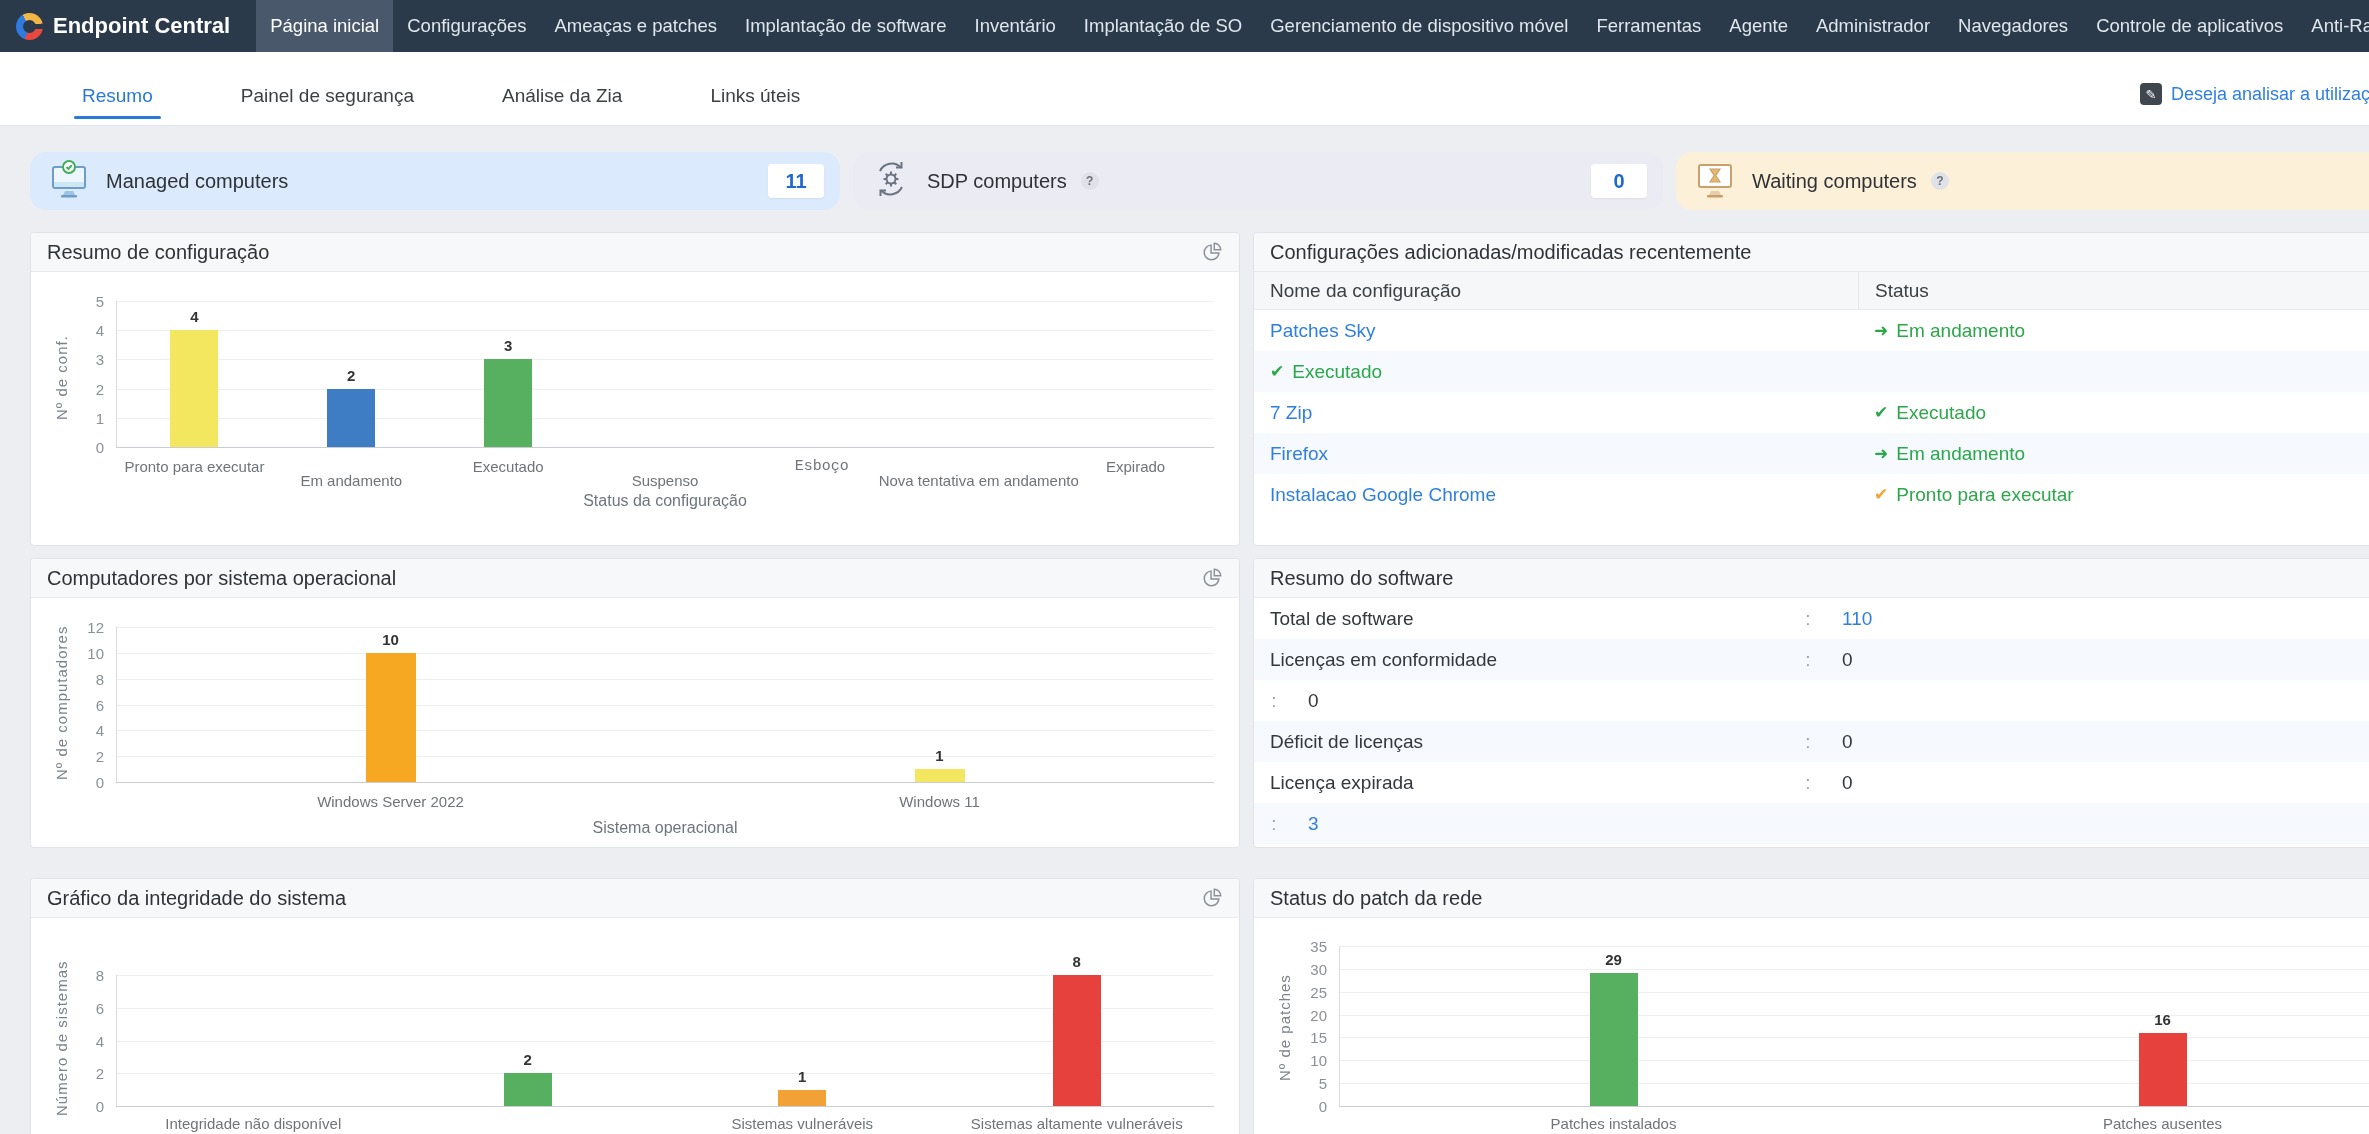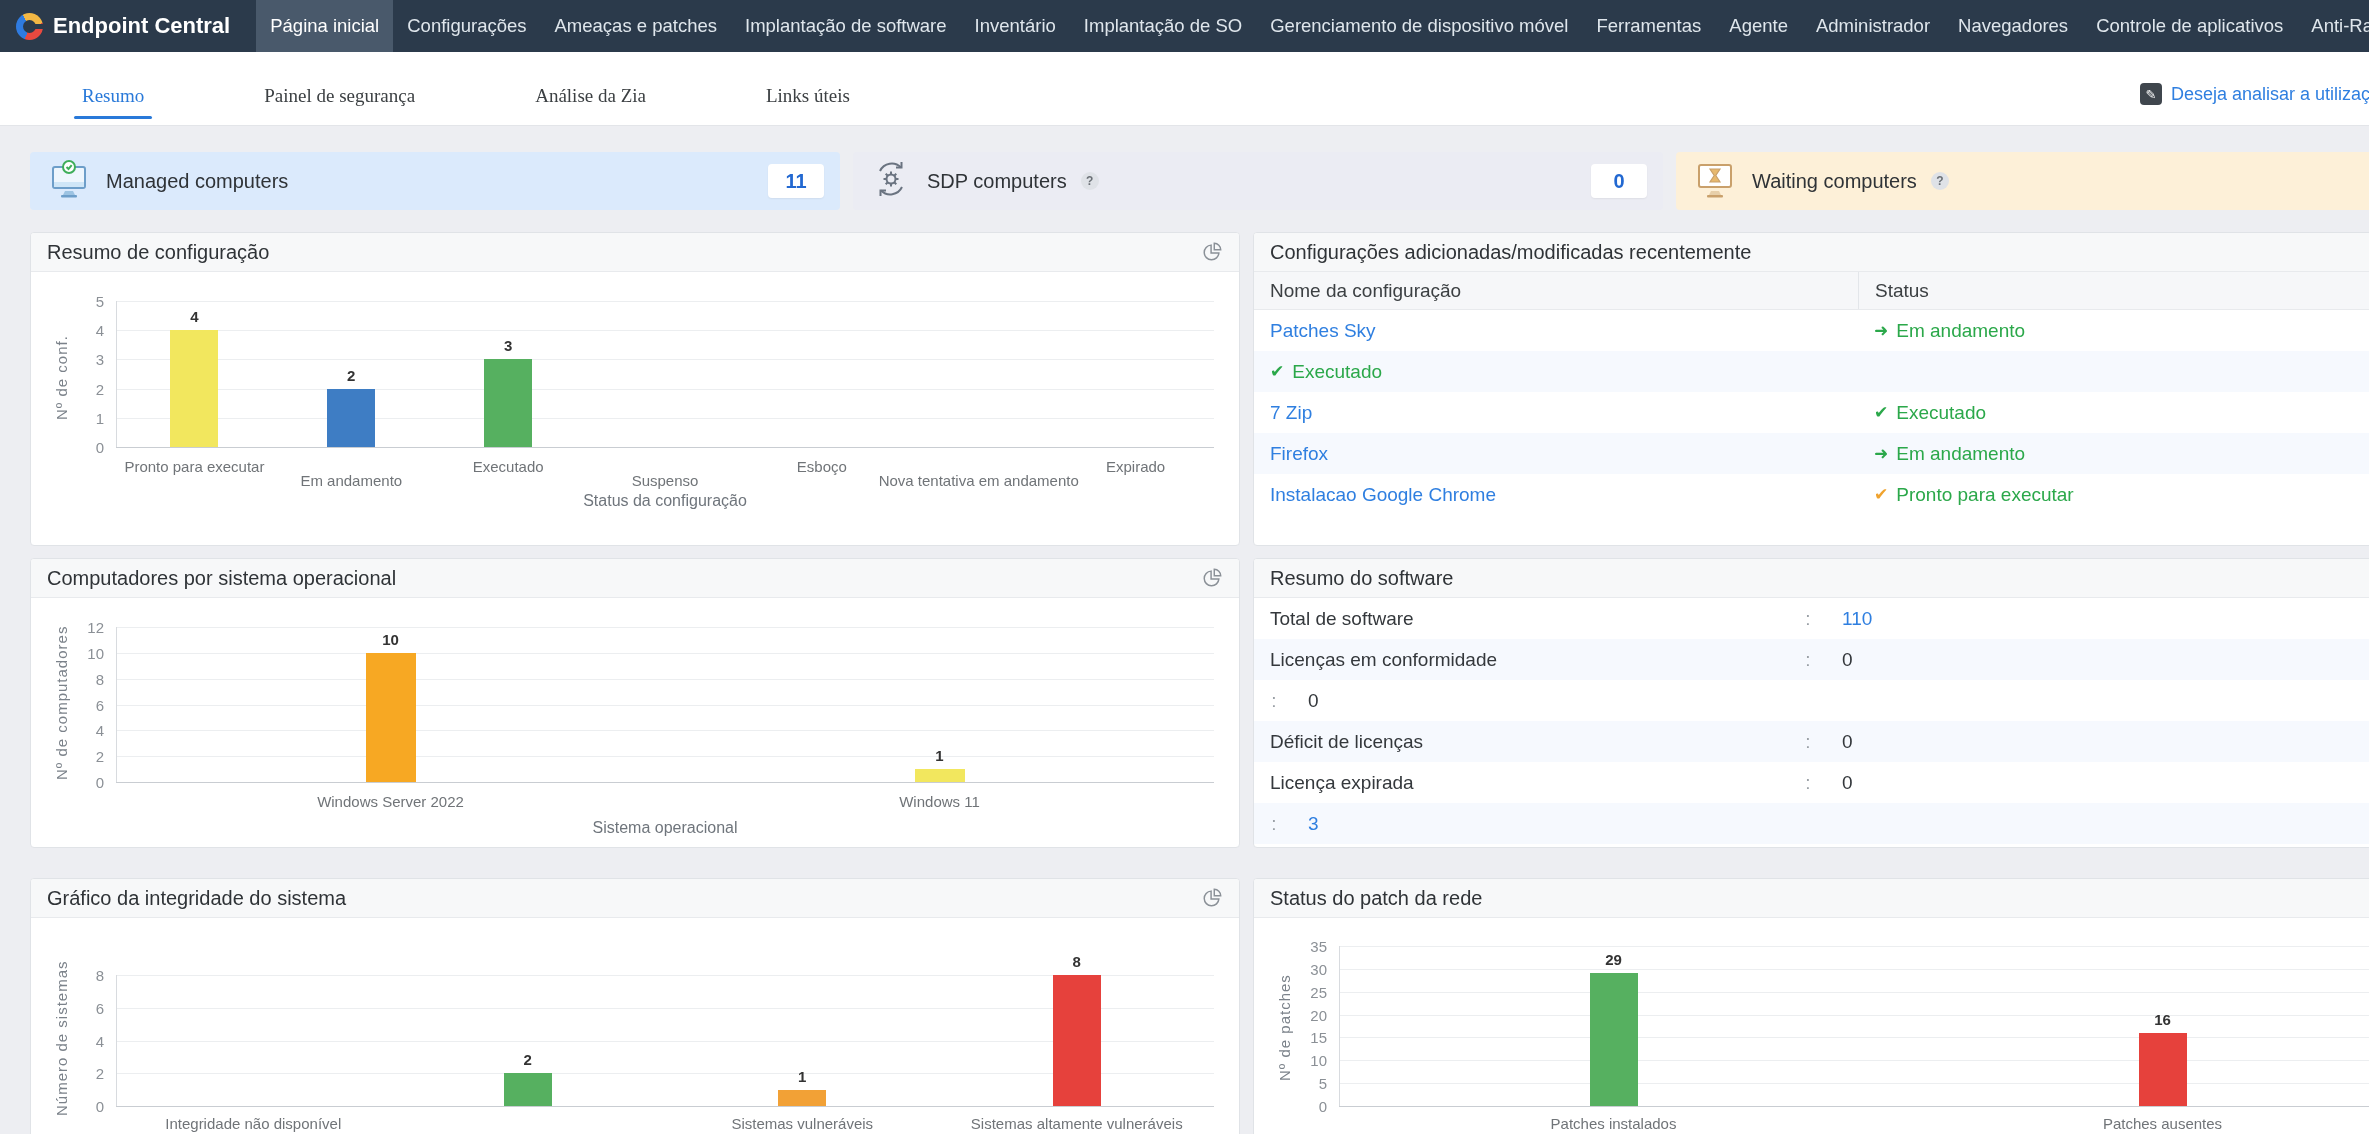--- a/index.html
+++ b/index.html
@@ -15,35 +15,35 @@
   .logo::before { content:""; position:absolute; inset:7px; background:#2b3a4b; border-radius:50%; }
   .logo::after  { content:""; position:absolute; right:-1px; top:11px; width:9px; height:5px; background:#2b3a4b; }
   .brand-name { font-size:22px; font-weight:bold; color:#fff; white-space:nowrap; }
   .nav-items { display:flex; align-items:stretch; }
   .nav-item { font-size:18.5px; line-height:52px; padding:0 14px; white-space:nowrap; cursor:pointer; color:#dfe6ec; }
   .nav-item.active { background:#49596b; color:#fff; }
 
   
   .tabbar { position:absolute; left:0; top:52px; width:2369px; height:74px; background:#fff;
             border-bottom:1px solid #e3e5e9; }
-  .tabs { position:absolute; left:80px; bottom:0; display:flex; gap:116px; align-items:flex-start;font-family:Liberation Serif, serif; }
+  .tabs { position:absolute; left:80px; bottom:0; display:flex; gap:84px; align-items:flex-start; }
   .tab { font-size:19px; color:#3c4043; padding:0 2px 18px; cursor:pointer; position:relative; white-space:nowrap; }
   .tab.active { color:#2979d9; }
   .tab.active::after { content:""; position:absolute; left:-6px; right:-6px; bottom:6px; height:3px;
                        background:#2979d9; border-radius:2px; }
   .metrics-link { position:absolute; left:2140px; bottom:20px; display:flex; align-items:center; gap:9px;
                   color:#2f7fe0; font-size:18px; white-space:nowrap; cursor:pointer; text-decoration:none; }
   .pencil-badge { width:22px; height:22px; background:#3f464d; border-radius:4px; color:#fff; font-size:13px;
                   display:flex; align-items:center; justify-content:center; flex:0 0 auto; }
 
   
   .content { position:absolute; left:0; top:126px; width:2369px; height:1008px; overflow:hidden; }
 
   
-  .card { position:absolute; top:26px; height:58px; border-radius:4px; display:flex; align-items:center;
+  .card { position:absolute; top:26px; height:58px; border-radius:16px; display:flex; align-items:center;
           padding:0 16px; gap:14px; cursor:pointer; }
   .card.blue  { background:#dbeafc; }
   .card.gray  { background:#ebecf3; }
   .card.amber { background:#fdf0d8; }
   .card-label { font-size:20px; color:#2f3337; white-space:nowrap; }
   .card-help  { width:18px; height:18px; border-radius:50%; background:#dfe2e7; color:#6b7076; font-size:12px;
                 font-weight:bold; display:flex; align-items:center; justify-content:center; cursor:pointer; }
   .card-value { margin-left:auto; min-width:56px; height:34px; background:#fff; border-radius:4px; color:#2268d1;
                 font-size:20px; font-weight:bold; display:flex; align-items:center; justify-content:center;
                 padding:0 10px; box-shadow:0 1px 2px rgba(0,0,0,.06); cursor:pointer; }
@@ -195,21 +195,21 @@
         <div class="bar" style="left: 139.429px; width: 48px; top: 58.2px; height: 116.8px; background: rgb(242, 231, 94);"></div>
         <div class="bar-value-label" style="left: 128.429px; top: 36.2px;">4</div>
         <div class="x-tick-label" style="left: 163.429px; top: 186px;">Pronto para executar</div>
         <div class="bar" style="left: 296.286px; width: 48px; top: 116.6px; height: 58.4px; background: rgb(62, 125, 196);"></div>
         <div class="bar-value-label" style="left: 285.286px; top: 94.6px;">2</div>
         <div class="x-tick-label" style="left: 320.286px; top: 200px;">Em andamento</div>
         <div class="bar" style="left: 453.143px; width: 48px; top: 87.4px; height: 87.6px; background: rgb(86, 176, 96);"></div>
         <div class="bar-value-label" style="left: 442.143px; top: 65.4px;">3</div>
         <div class="x-tick-label" style="left: 477.143px; top: 186px;">Executado</div>
         <div class="x-tick-label" style="left: 634px; top: 200px;">Suspenso</div>
-        <div class="x-tick-label" style="left: 790.857px; top: 186px;">Esboço</div>
+        <div class="x-tick-label" style="left: 790.857px; top: 186px; font-family: Liberation Mono, monospace;">Esboço</div>
         <div class="x-tick-label" style="left: 947.714px; top: 200px;">Nova tentativa em andamento</div>
         <div class="x-tick-label" style="left: 1104.57px; top: 186px;">Expirado</div>
         <div class="axis-title-x" style="left: 634px; top: 220px;">Status da configuração</div>
       </div>
   </section>
 
   <section class="panel" style="left:1253px; top:106px; width:1210px; height:314px">
     <div class="panel-head">
       <span class="panel-title">Configurações adicionadas/modificadas recentemente</span>
     </div>

